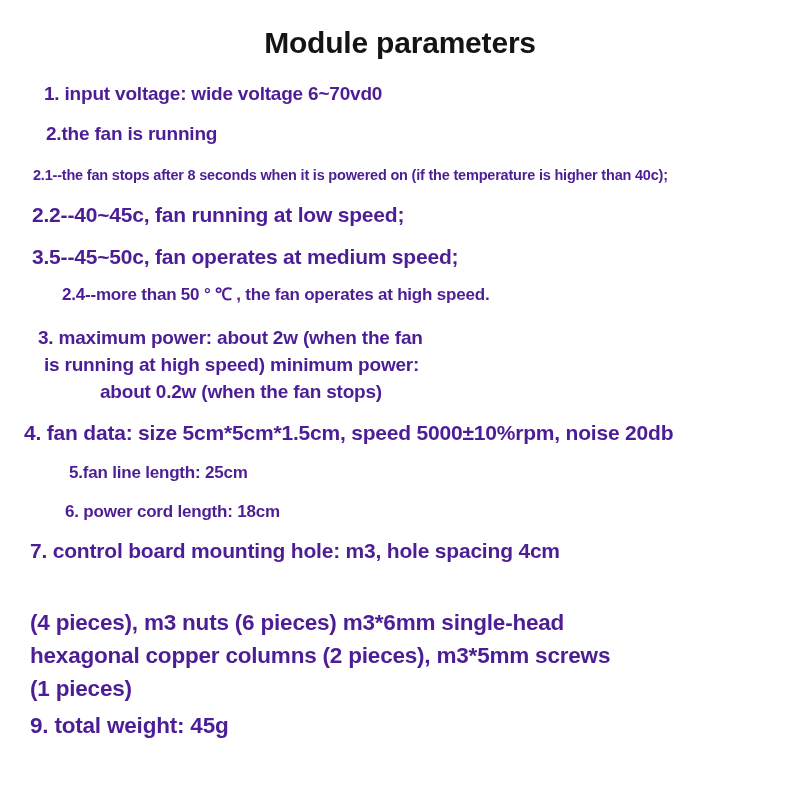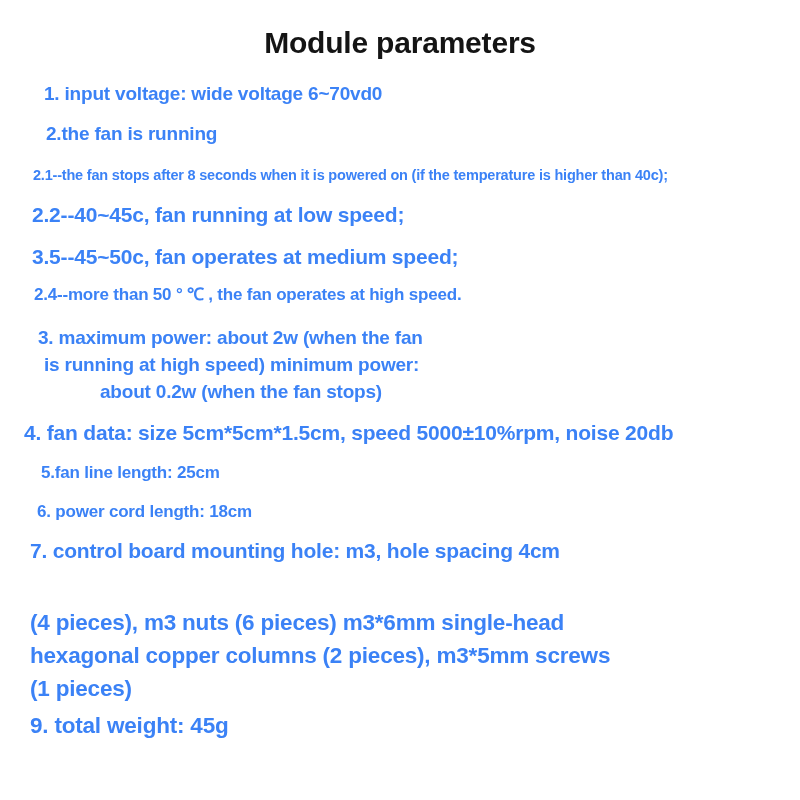--- a/index.html
+++ b/index.html
@@ -29,27 +29,27 @@
     font-size: 30px;
     font-weight: 700;
     letter-spacing: -0.2px;
     color: #141414;
     white-space: nowrap;
   }
   .line {
     position: absolute;
     white-space: nowrap;
     font-weight: 700;
-    color: #3b82f6;
+    color: #4c1d95;
     letter-spacing: -0.2px;
     line-height: 1.05;
   }
   
   .sz-xs { font-size: 14.5px; }
-  .sz-sm { font-size: 17px; }
+  .sz-sm { font-size: 17px; margin-left: 28px; }
   .sz-md { font-size: 19px; }
   .sz-lg { font-size: 21px; }
   .sz-xl { font-size: 22.5px; }
 
   #l1  { top: 84px;  left: 44px;  }
   #l2  { top: 124px; left: 46px;  }
   #l21 { top: 168px; left: 33px;  }
   #l22 { top: 204px; left: 32px;  }
   #l23 { top: 246px; left: 32px;  }
   #l24 { top: 286px; left: 34px;  }

